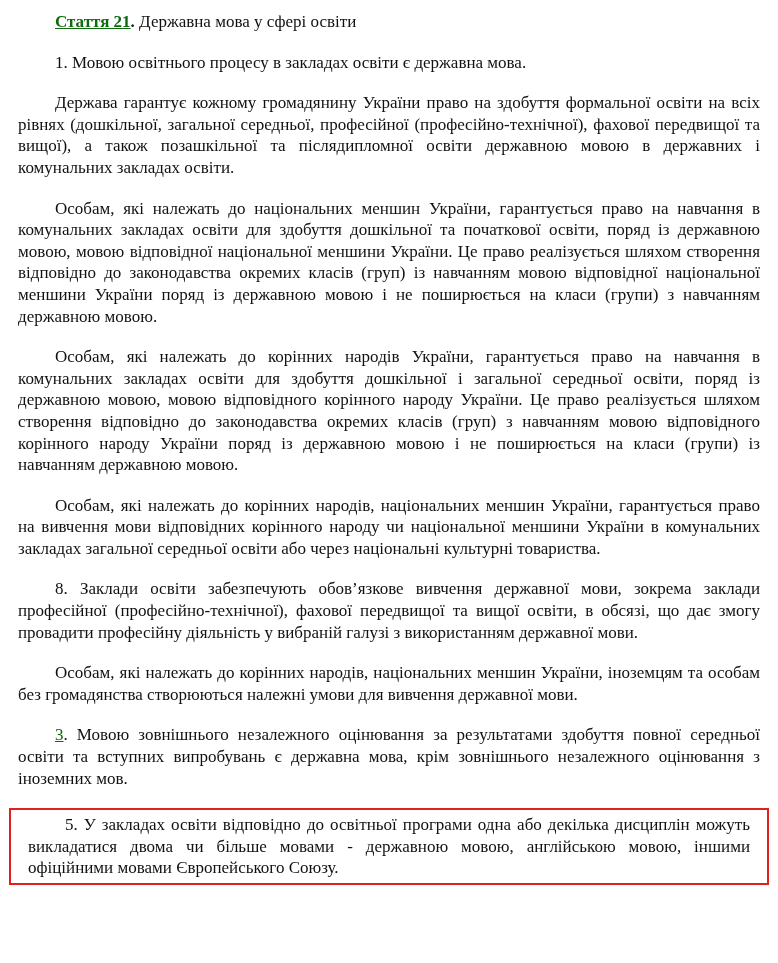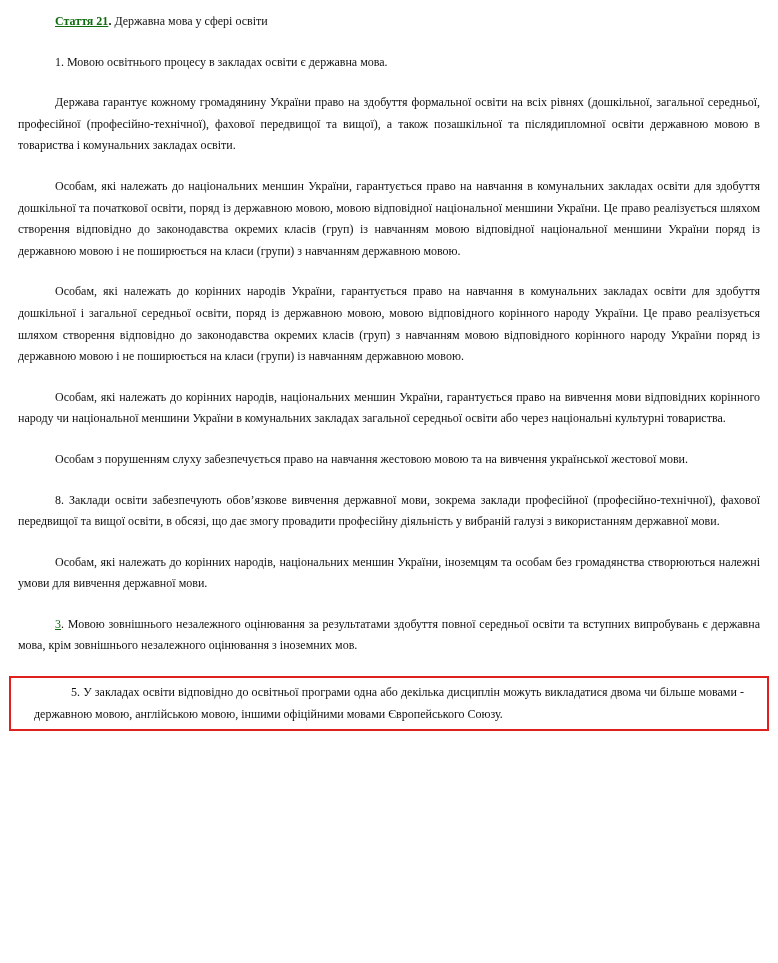--- a/index.html
+++ b/index.html
@@ -9,21 +9,21 @@
   }
   body {
     width: 778px;
     height: 963px;
     overflow: hidden;
     font-family: "Liberation Serif", "DejaVu Serif", serif;
     color: #111111;
   }
   .doc {
     padding: 11px 18px 0 18px;
-    font-size: 12px;
+    font-size: 17px;
     line-height: 21.6px;
   }
   p.para {
     margin: 19px 0;
     text-align: justify;
     text-indent: 37px;
   }
   p.title {
     margin: 0 0 11px 0;
     text-indent: 37px;
@@ -31,41 +31,40 @@
   }
   .bold { font-weight: bold; }
   a.green-link {
     color: #0e6b0e;
     text-decoration: underline;
     cursor: pointer;
   }
   p.highlighted {
     border: 2px solid #e01f1f;
     margin: 7px -9px;
-    padding: 4px 23px;
+    padding: 4px 17px;
   }
 </style>
 </head>
 <body>
 
 <div class="doc">
 
   <p class="title"><a class="green-link bold" href="#">Стаття 21</a><span class="bold">. </span><span>Державна мова у сфері освіти</span></p>
 
   <p class="para">1. Мовою освітнього процесу в закладах освіти є державна мова.</p>
 
-  <p class="para">Держава гарантує кожному громадянину України право на здобуття формальної освіти на всіх рівнях (дошкільної, загальної середньої, професійної (професійно-технічної), фахової передвищої та вищої), а також позашкільної та післядипломної освіти державною мовою в товариства і комунальних закладах освіти.</p>
+  <p class="para">Держава гарантує кожному громадянину України право на здобуття формальної освіти на всіх рівнях (дошкільної, загальної середньої, професійної (професійно-технічної), фахової передвищої та вищої), а також позашкільної та післядипломної освіти державною мовою в державних і комунальних закладах освіти.</p>
 
   <p class="para">Особам, які належать до національних меншин України, гарантується право на навчання в комунальних закладах освіти для здобуття дошкільної та початкової освіти, поряд із державною мовою, мовою відповідної національної меншини України. Це право реалізується шляхом створення відповідно до законодавства окремих класів (груп) із навчанням мовою відповідної національної меншини України поряд із державною мовою і не поширюється на класи (групи) з навчанням державною мовою.</p>
 
   <p class="para">Особам, які належать до корінних народів України, гарантується право на навчання в комунальних закладах освіти для здобуття дошкільної і загальної середньої освіти, поряд із державною мовою, мовою відповідного корінного народу України. Це право реалізується шляхом створення відповідно до законодавства окремих класів (груп) з навчанням мовою відповідного корінного народу України поряд із державною мовою і не поширюється на класи (групи) із навчанням державною мовою.</p>
 
   <p class="para">Особам, які належать до корінних народів, національних меншин України, гарантується право на вивчення мови відповідних корінного народу чи національної меншини України в комунальних закладах загальної середньої освіти або через національні культурні товариства.</p>
 
-  <p class="para">Особам з порушенням слуху забезпечується право на навчання жестовою мовою та на вивчення української жестової мови.</p>
 
   <p class="para">8. Заклади освіти забезпечують обов’язкове вивчення державної мови, зокрема заклади професійної (професійно-технічної), фахової передвищої та вищої освіти, в обсязі, що дає змогу провадити професійну діяльність у вибраній галузі з використанням державної мови.</p>
 
   <p class="para">Особам, які належать до корінних народів, національних меншин України, іноземцям та особам без громадянства створюються належні умови для вивчення державної мови.</p>
 
   <p class="para"><a class="green-link" href="#">3</a><span>. Мовою зовнішнього незалежного оцінювання за результатами здобуття повної середньої освіти та вступних випробувань є державна мова, крім зовнішнього незалежного оцінювання з іноземних мов.</span></p>
 
 
   <p class="para highlighted">5. У закладах освіти відповідно до освітньої програми одна або декілька дисциплін можуть викладатися двома чи більше мовами - державною мовою, англійською мовою, іншими офіційними мовами Європейського Союзу.</p>
 

